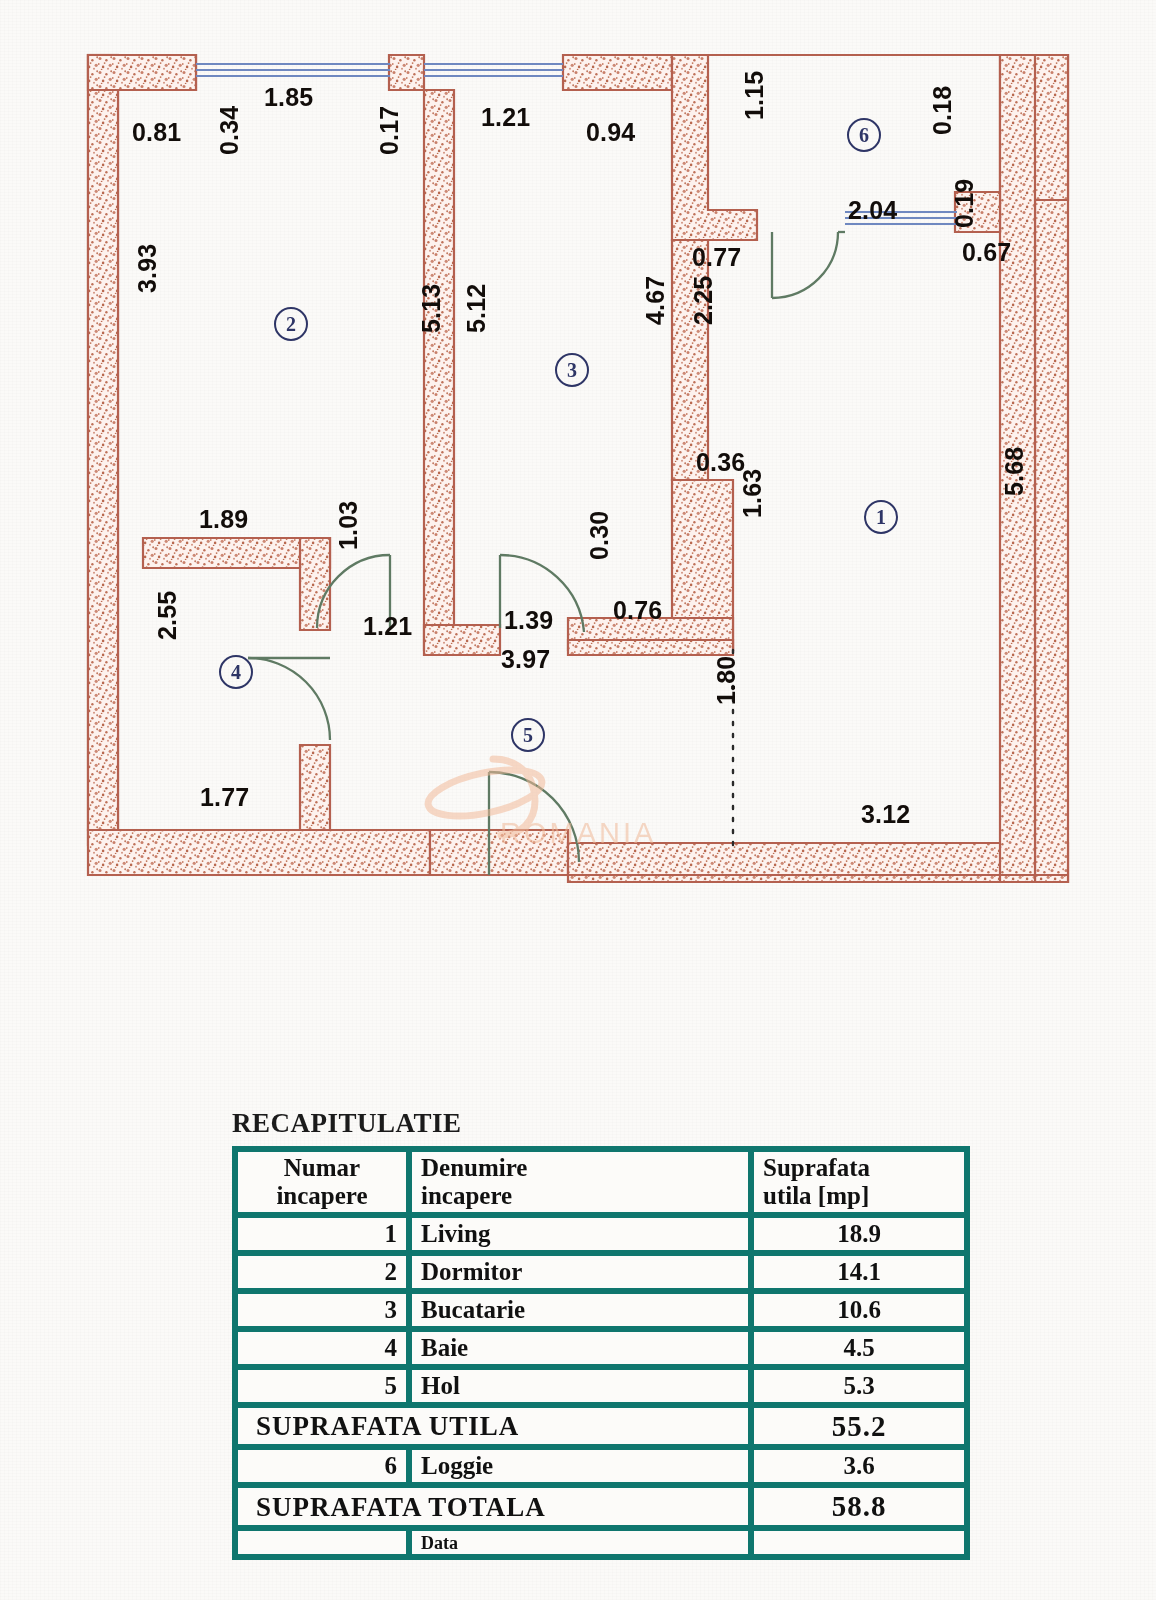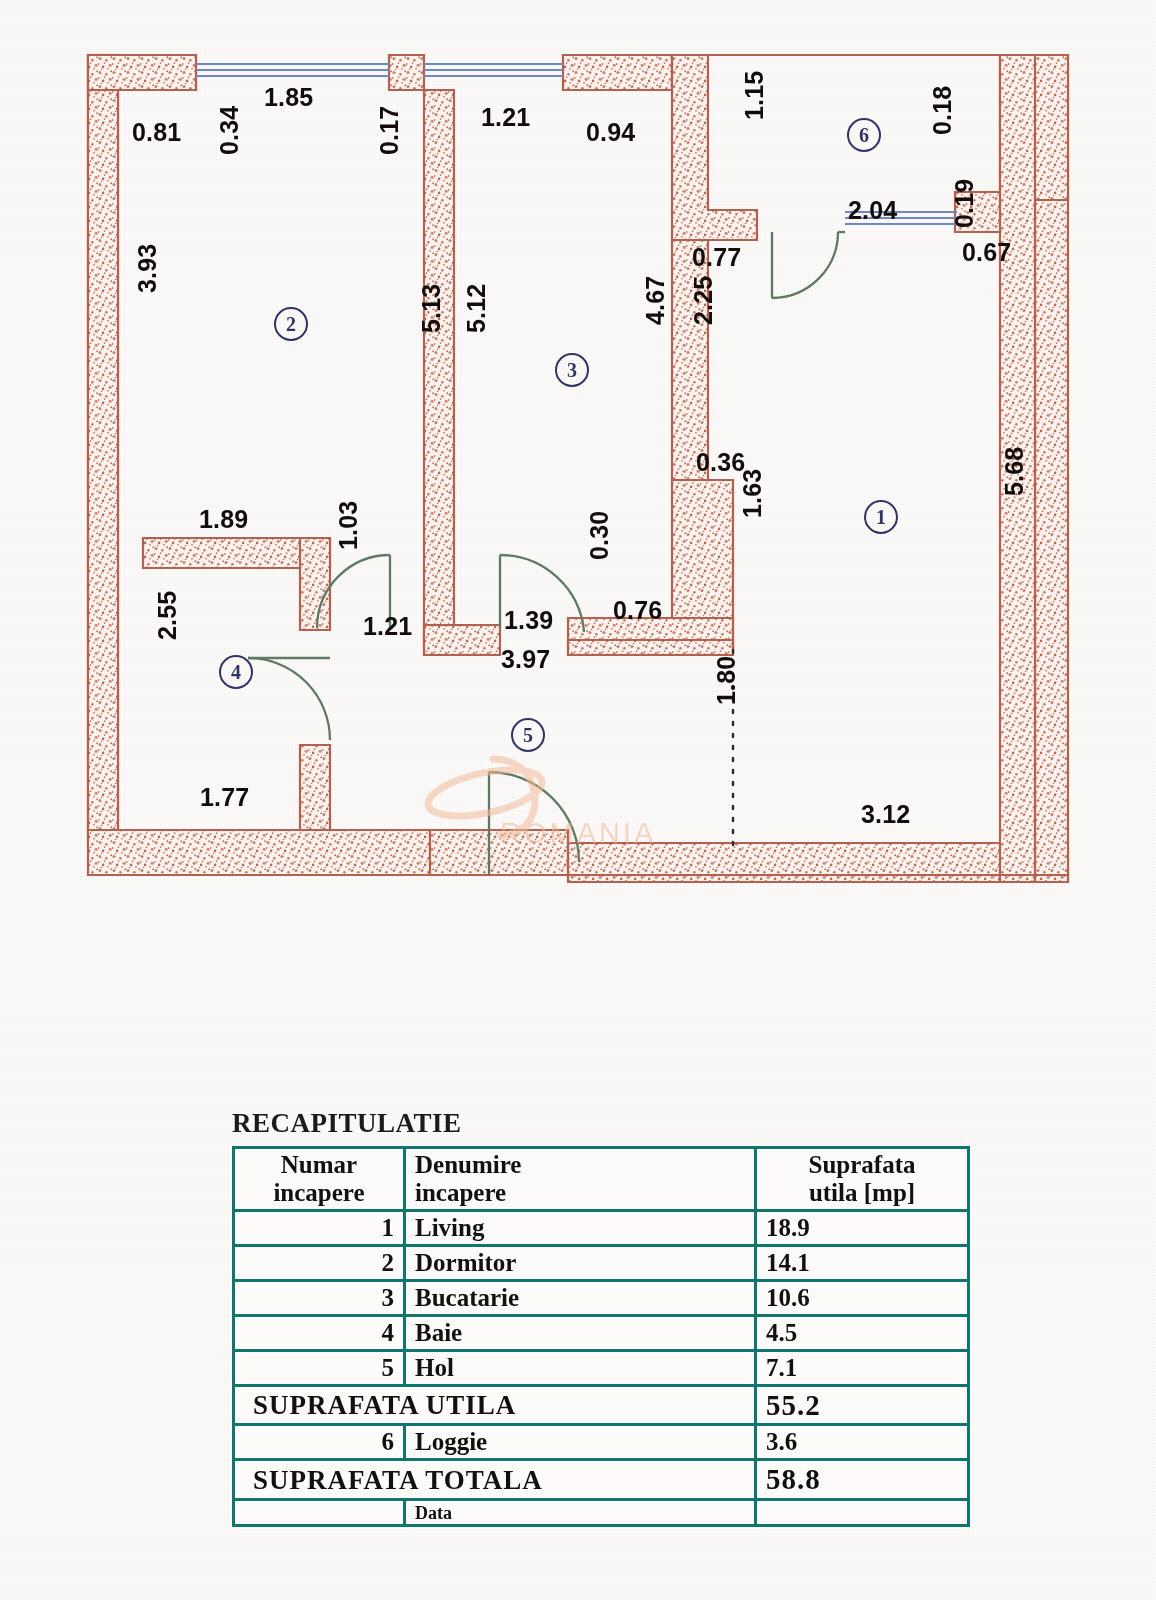--- a/index.html
+++ b/index.html
@@ -35,29 +35,29 @@
       pointer-events:none;opacity:.55;}
   #wm .wmtext{position:absolute;left:105px;top:72px;font-family:"Liberation Sans",sans-serif;
       font-size:29px;letter-spacing:3px;color:#f0b998;}
 
   
   #recap{position:absolute;left:232px;top:1108px;width:740px;}
   #recapTitle{font-family:"Liberation Serif",serif;font-size:27px;
               font-weight:bold;color:#1b1b1b;letter-spacing:.5px;margin-bottom:7px;}
   table{border-collapse:collapse;width:738px;background:#fcfbf9;
         font-family:"Liberation Serif",serif;color:#111;}
-  table,th,td{border:3px solid #0f766e;}
+  table,th,td{border:6px solid #0f766e;}
   th,td{padding:2px 9px;font-size:25px;font-weight:bold;line-height:1.12;}
   .c-num{width:150px;text-align:right;}
   .c-name{text-align:left;}
-  .c-val{width:192px;text-align:left;}
+  .c-val{width:192px;text-align:center;}
   th.c-num,th.c-name,th.c-val{vertical-align:middle;font-size:25px;}
   th.c-num{text-align:center;}
   th.c-name{text-align:left;}
-  th.c-val{text-align:center;}
+  th.c-val{text-align:left;}
   tr.total td{font-size:27px;letter-spacing:1px;}
   tr.total td.c-span{text-align:left;padding-left:18px;}
   tr.total td.c-val{font-size:29px;}
   tr.cut td{height:22px;padding-top:1px;padding-bottom:0;overflow:hidden;}
   .cutlabel{display:block;height:20px;overflow:hidden;font-size:18px;}
 </style>
 </head>
 <body>
 
 <div id="paper"></div>
@@ -263,21 +263,21 @@
         <td class="c-val">10.6</td>
       </tr>
       <tr>
         <td class="c-num">4</td>
         <td class="c-name">Baie</td>
         <td class="c-val">4.5</td>
       </tr>
       <tr>
         <td class="c-num">5</td>
         <td class="c-name">Hol</td>
-        <td class="c-val">7.1</td>
+        <td class="c-val">5.3</td>
       </tr>
 
       <tr class="total">
         <td class="c-span" colspan="2">SUPRAFATA  UTILA</td>
         <td class="c-val">55.2</td>
       </tr>
 
       <tr>
         <td class="c-num">6</td>
         <td class="c-name">Loggie</td>

